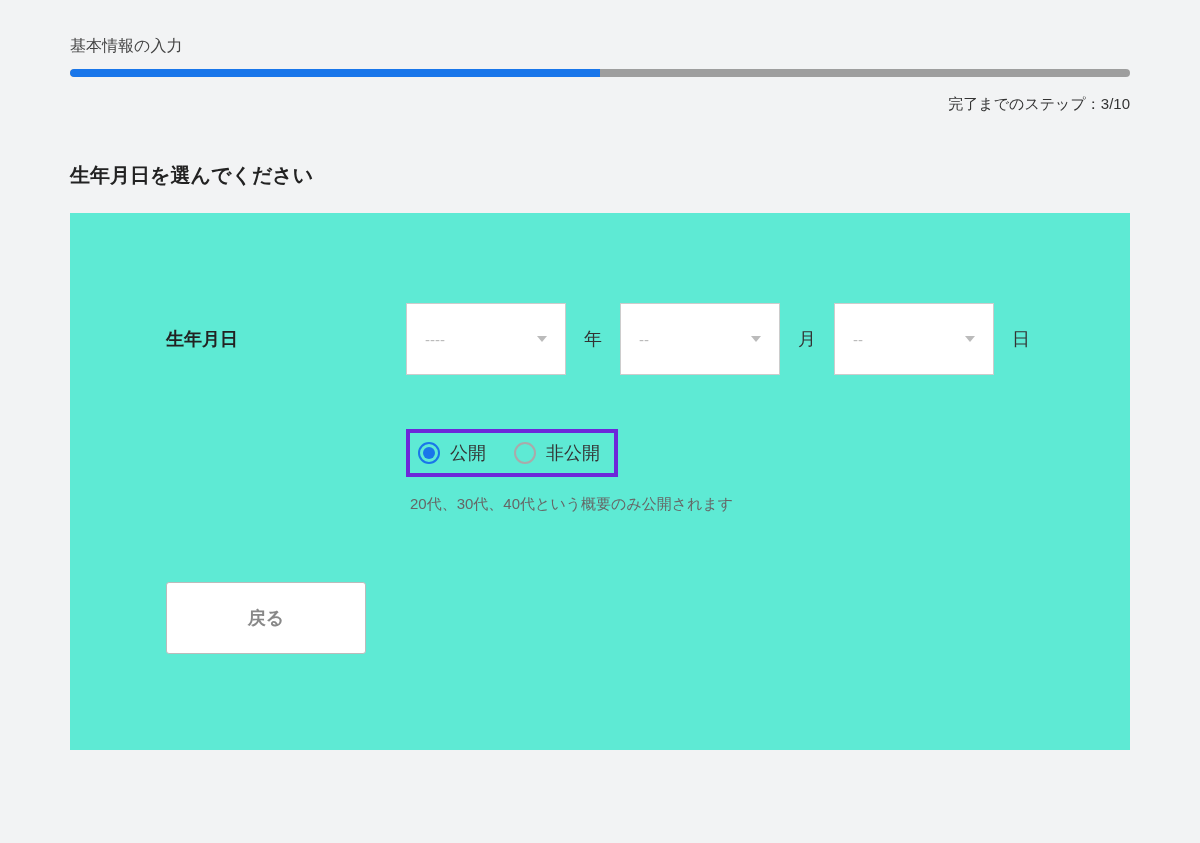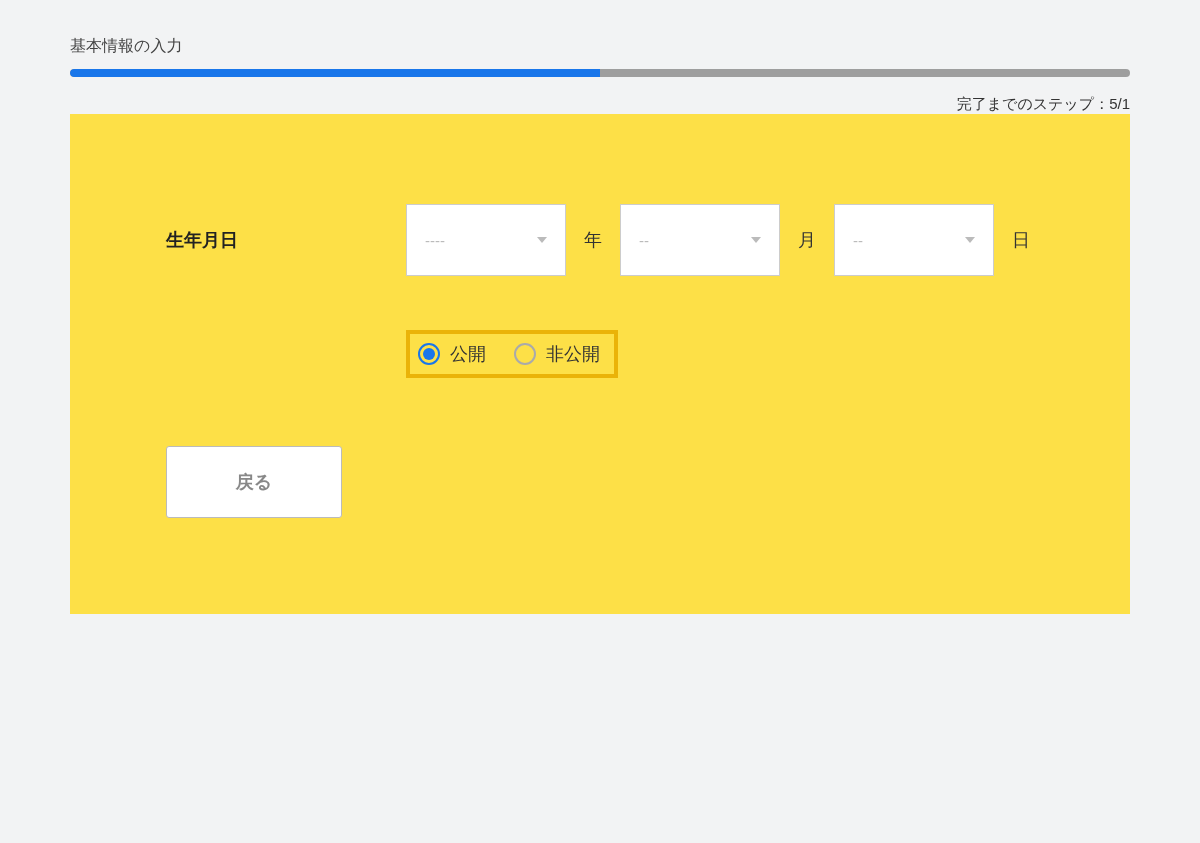--- a/index.html
+++ b/index.html
@@ -45,21 +45,21 @@
       width: 1060px;
       margin: 0 auto;
       font-size: 20px;
       font-weight: 700;
       color: #222;
       padding: 48px 0 24px 0;
     }
     .card {
       width: 1060px;
       margin: 0 auto;
-      background: #fde047;
+      background: #5eead4;
       padding: 90px 96px 96px 96px;
     }
     .row {
       display: flex;
       align-items: center;
     }
     .row-label {
       width: 240px;
       font-size: 18px;
       font-weight: 700;
@@ -95,21 +95,21 @@
       font-size: 18px;
       color: #333;
     }
     .radio-row-wrap {
       margin-left: 240px;
       margin-top: 54px;
     }
     .radio-highlight {
       display: inline-flex;
       align-items: center;
-      border: 4px solid #eab308;
+      border: 4px solid #6d28d9;
       padding: 8px 14px 8px 8px;
       gap: 28px;
     }
     .radio-item {
       display: inline-flex;
       align-items: center;
       gap: 10px;
       font-size: 18px;
       color: #333;
       cursor: pointer;
@@ -145,44 +145,45 @@
       height: 72px;
       display: inline-flex;
       align-items: center;
       justify-content: center;
       font-size: 18px;
       font-weight: 700;
       cursor: pointer;
       border-radius: 3px;
     }
     .btn-back {
-      width: 176px;
+      width: 200px;
       background: #fff;
       border: 1px solid #bbb;
       color: #888;
     }
     .btn-next {
       flex: 1;
       background: #0a6bd6;
       border: none;
       color: #fff;
     }
   </style>
 </head>
 <body>
 
 <div class="page">
   <div class="progress-section">
     <div class="progress-label">基本情報の入力</div>
     <div class="progress-bar-wrap">
       <div class="progress-bar-fill" style="width: 50%;"></div>
     </div>
-    <div class="step-text">完了までのステップ：5/1</div>
+    <div class="step-text">完了までのステップ：3/10</div>
   </div>
 
+  <div class="heading">生年月日を選んでください</div>
 
   <div class="card">
     <div class="row">
       <div class="row-label">生年月日</div>
       <div class="selects">
         <div class="select-box">
           <span class="select-ph">----</span>
           <span class="chev"></span>
         </div>
         <span class="suffix">年</span>
@@ -209,18 +210,19 @@
           </span>
           <span>公開</span>
         </label>
         <label class="radio-item">
           <span class="radio-outer unchecked"></span>
           <span>非公開</span>
         </label>
       </div>
     </div>
 
+    <div class="help-text">20代、30代、40代という概要のみ公開されます</div>
 
     <div class="button-row">
       <button class="btn btn-back">戻る</button>
     </div>
   </div>
 </div>
 
 </body></html>

